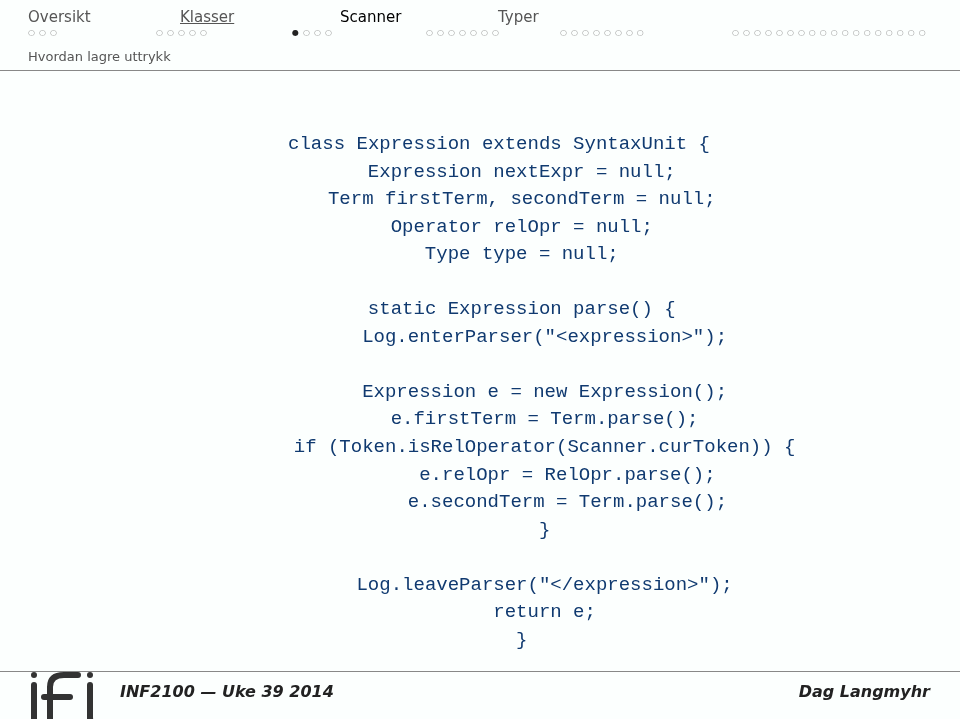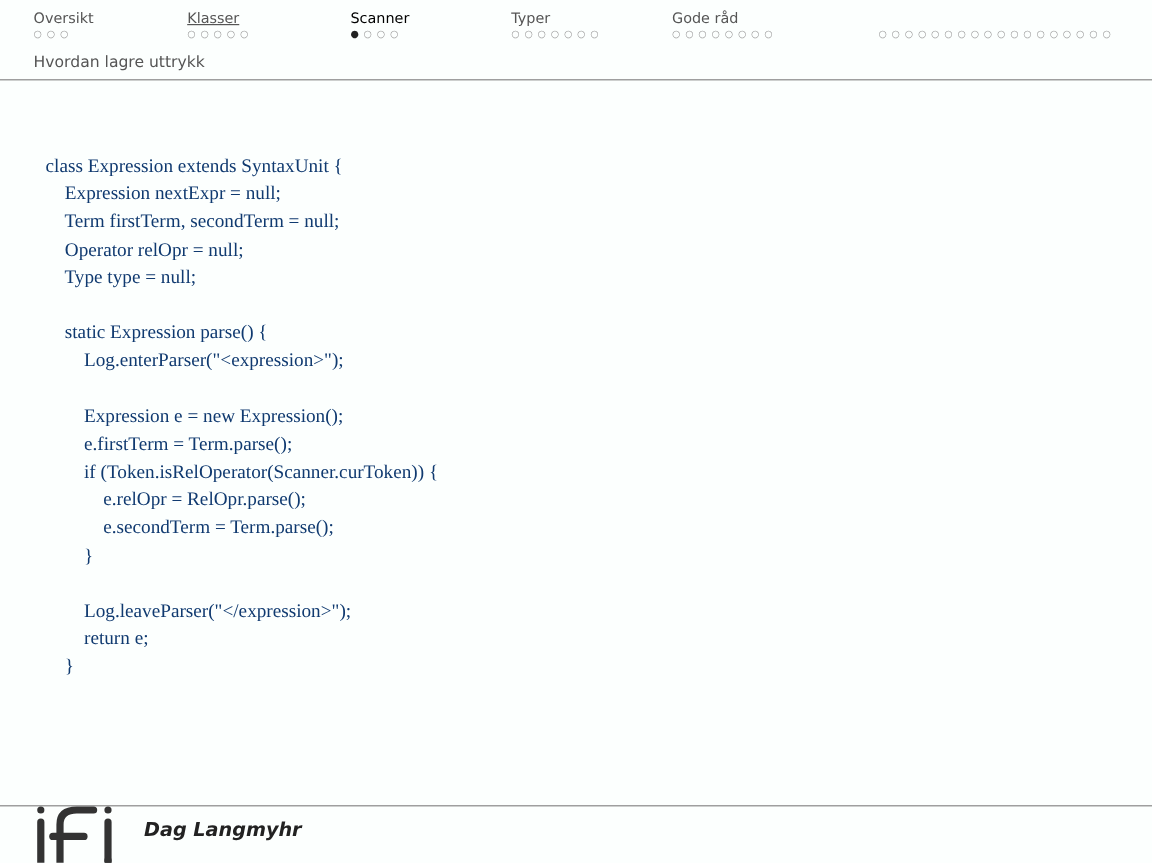--- a/index.html
+++ b/index.html
@@ -7,22 +7,23 @@
       width: 960px;
       height: 719px;
       background: #fcfffe;
       font-family: "DejaVu Sans", Verdana, sans-serif;
       position: relative;
       overflow: hidden;
     }
     .nav-row {
       display: flex;
       padding: 8px 44px 2px 28px;
-      font-size: 12px;
+      font-size: 15px;
       color: #555;
+      gap: 24px;
     }
     .nav-item { padding-right: 10px; }
     .nav-item.active { color: #000; }
     .nav-item.w0 { width: 128px; }
     .nav-item.w1 { width: 136px; text-decoration: underline; }
     .nav-item.w2 { width: 134px; }
     .nav-item.w3 { width: 134px; }
     .nav-item.w4 { width: 172px; }
     .nav-item.w5 { width: 170px; }
     .dots-row {
@@ -45,26 +46,27 @@
       font-size: 13px;
       color: #555;
       padding: 2px 28px 6px 28px;
     }
     .hr {
       border: none;
       border-top: 1px solid #888;
       margin: 0 0 0 0;
     }
     .code-block {
-      font-family: Liberation Serif, serif;
-      font-size: 16px;
+      font-family: Liberation Mono, monospace;
+      font-size: 19px;
       line-height: 1.45;
       color: #103a70;
       white-space: pre;
       padding: 60px 0 0 38px;
+      text-align: center;
     }
     .footer {
       position: absolute;
       left: 0; right: 0; bottom: 0;
       height: 48px;
       border-top: 1px solid #888;
     }
     .footer-inner {
       display: flex;
       justify-content: space-between;
@@ -83,21 +85,20 @@
     .logo svg { display: block; }
   </style>
 </head>
 <body>
 
 <div class="nav-row">
   <div class="nav-item w0">Oversikt</div>
   <div class="nav-item w1">Klasser</div>
   <div class="nav-item w2 active">Scanner</div>
   <div class="nav-item w3">Typer</div>
-  <div class="nav-item w5">Gode råd</div>
 </div>
 
 <div class="dots-row">
   <div class="dots w0">○○○</div>
   <div class="dots w1">○○○○○</div>
   <div class="dots w2"><span class="on">●</span>○○○</div>
   <div class="dots w3">○○○○○○○</div>
   <div class="dots w4">○○○○○○○○</div>
   <div class="dots w5">○○○○○○○○○○○○○○○○○○</div>
 </div>
@@ -134,15 +135,16 @@
         <line x1="14" y1="18" x2="14" y2="58"></line>
         <path d="M 30 58 L 30 20 Q 30 8 44 8 L 58 8"></path>
         <line x1="24" y1="30" x2="50" y2="30"></line>
         <circle cx="70" cy="8" r="3" fill="#333" stroke="none"></circle>
         <line x1="70" y1="18" x2="70" y2="50"></line>
         <path d="M 70 50 Q 70 60 80 60"></path>
       </g>
     </svg>
   </div>
   <div class="footer-inner">
+    <span>INF2100 — Uke 39 2014</span>
     <span>Dag Langmyhr</span>
   </div>
 </div>
 
 </body></html>

